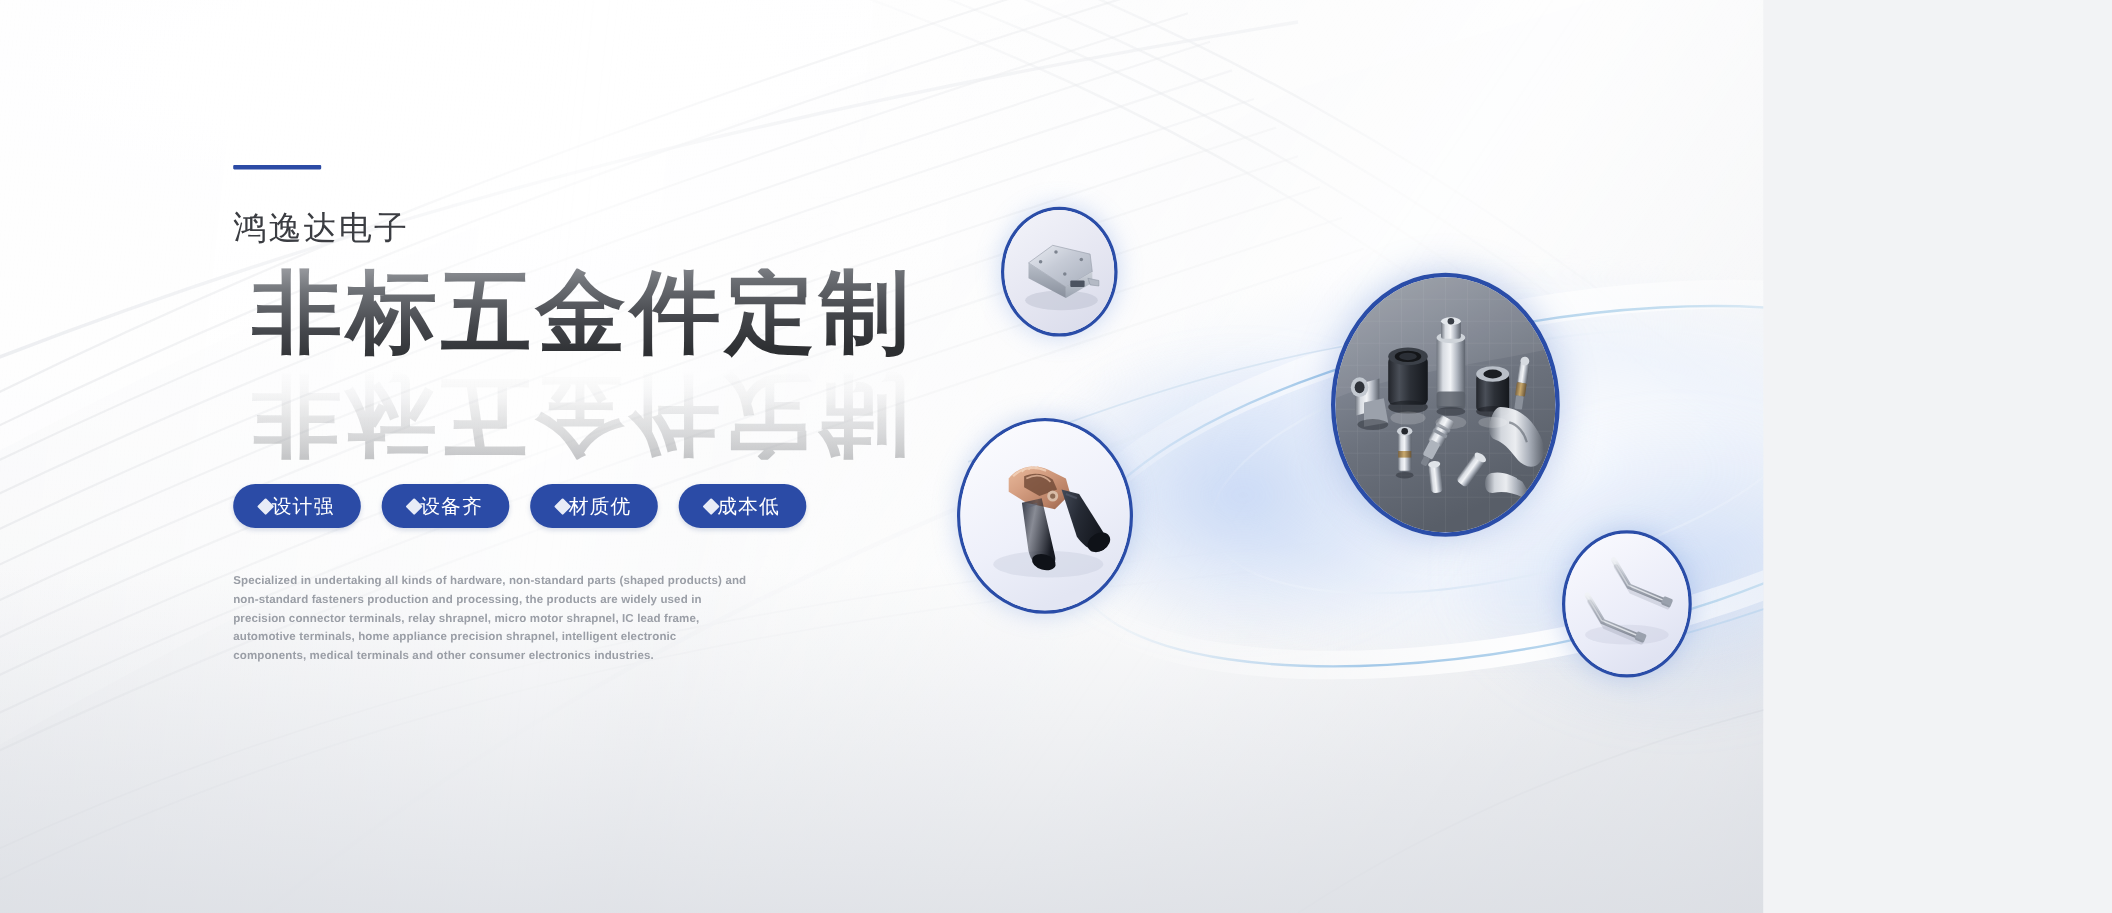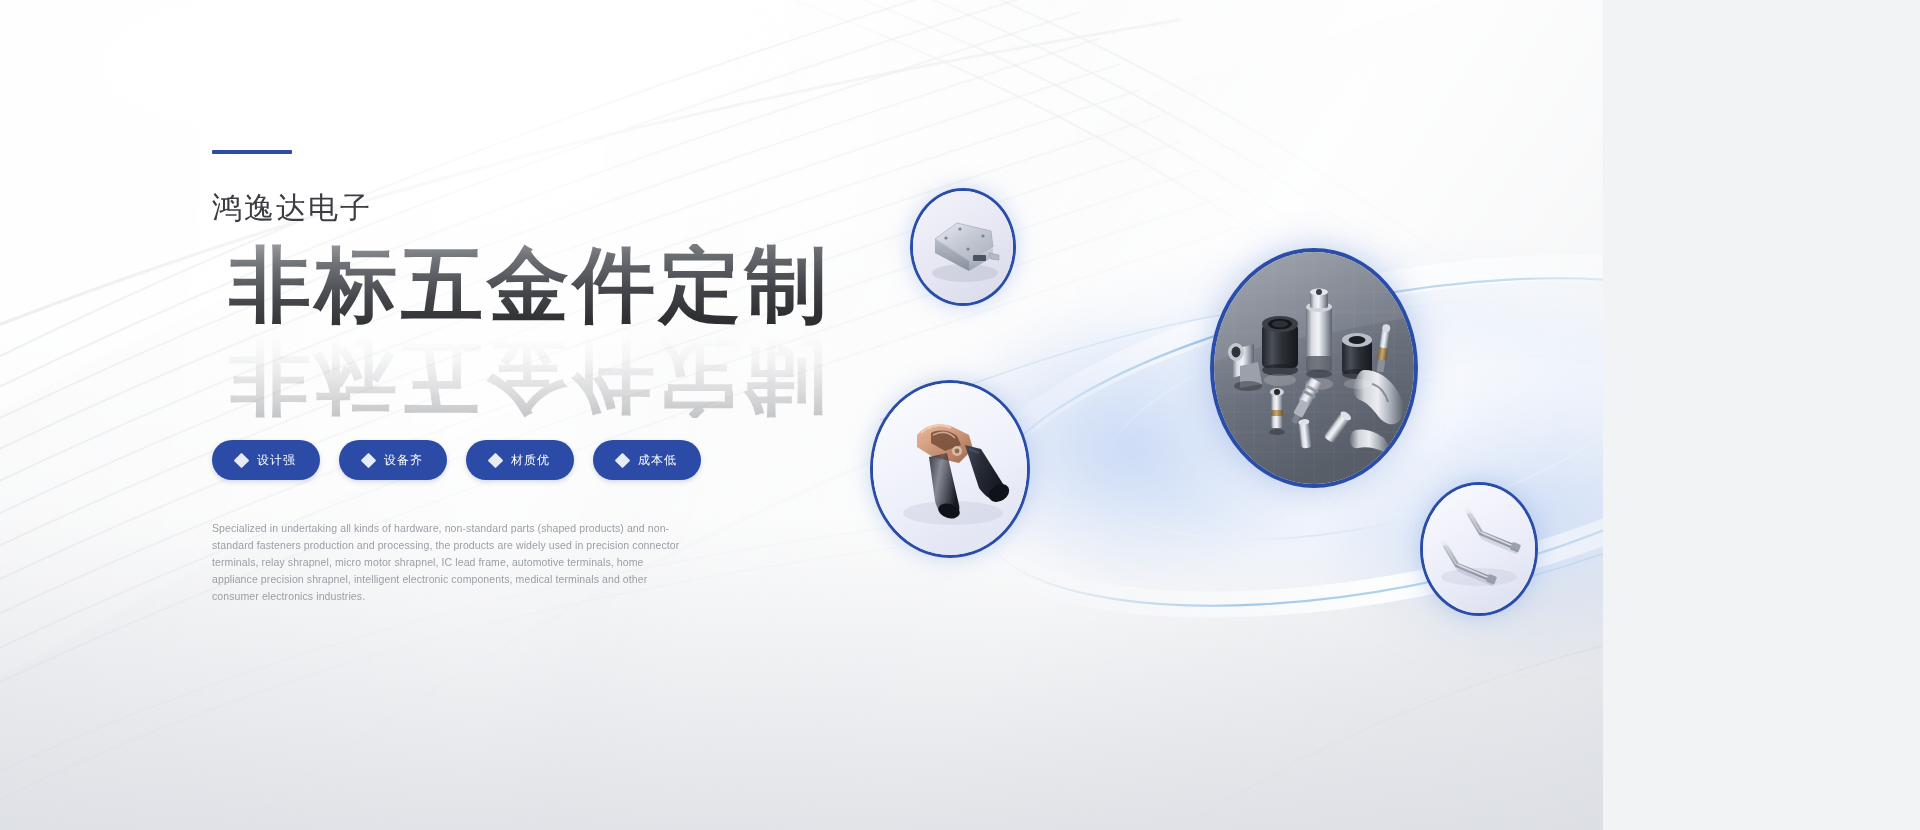--- a/index.html
+++ b/index.html
@@ -63,36 +63,36 @@
     transform:scaleY(-1);
     background:linear-gradient(0deg, rgba(110,113,118,0) 0%, rgba(110,113,118,.06) 28%, rgba(95,98,103,.22) 70%, rgba(80,83,88,.33) 100%);
     -webkit-background-clip:text;background-clip:text;
     color:transparent;-webkit-text-fill-color:transparent;
     filter:blur(.4px);
   }
 
   
   .pills{display:flex;gap:19px;margin:36px 0 0 0;}
   .pill{
-    display:flex;align-items:center;gap:10px;
+    display:flex;align-items:center;gap:0;
     height:40px;padding:0 24px;border-radius:20px;
     background:#2b4ba6;color:#ffffff;
-    font-size:12px;letter-spacing:1px;white-space:nowrap;
+    font-size:18px;letter-spacing:1px;white-space:nowrap;
     box-shadow:0 2px 5px rgba(33,59,130,.18);
     cursor:pointer;
   }
   .pill .dia{
     width:11px;height:11px;background:#e8ecf7;
     transform:rotate(45deg);flex:0 0 auto;border-radius:1px;
   }
 
   
   .desc{
     margin:40px 4px 0 0;width:470px;
-    font-size:10.5px;line-height:1.62;color:#9a9ea6;letter-spacing:.1px;
+    font-size:10.5px;line-height:1.62;color:#9a9ea6;letter-spacing:.1px;font-weight:bold;
   }
 
   
   .art{position:absolute;left:880px;top:120px;width:1040px;height:560px;}
   .art-svg{position:absolute;inset:0;}
 
   .glow{
     position:absolute;left:90px;top:120px;width:860px;height:360px;
     background:radial-gradient(ellipse at 48% 52%, rgba(255,255,255,.95) 0%, rgba(236,242,252,.75) 42%, rgba(226,235,250,0) 72%);
     filter:blur(8px);

